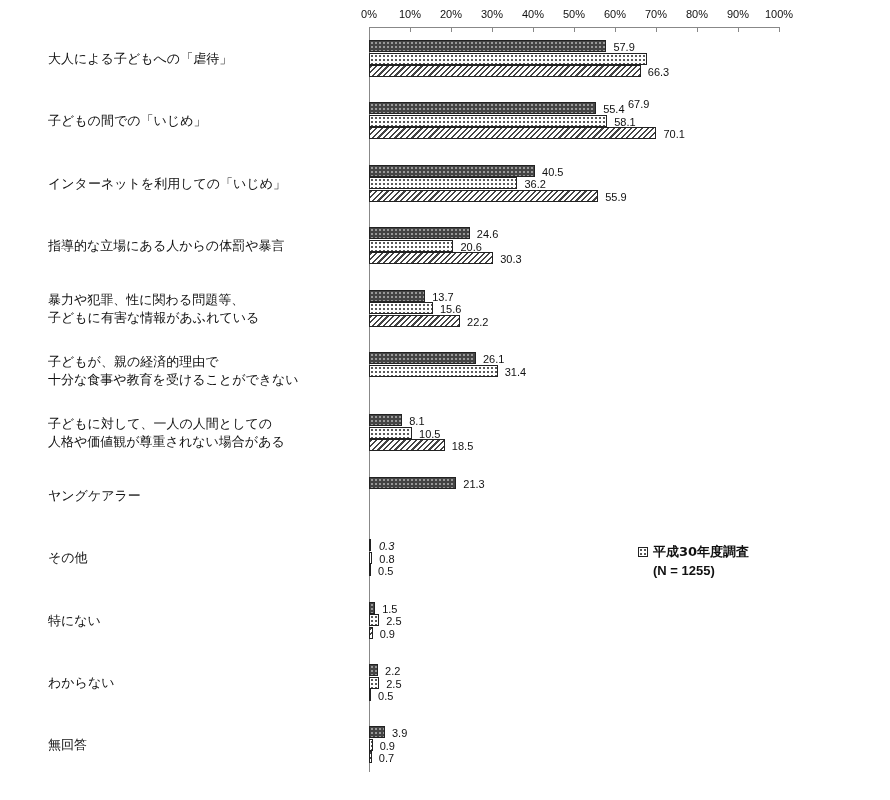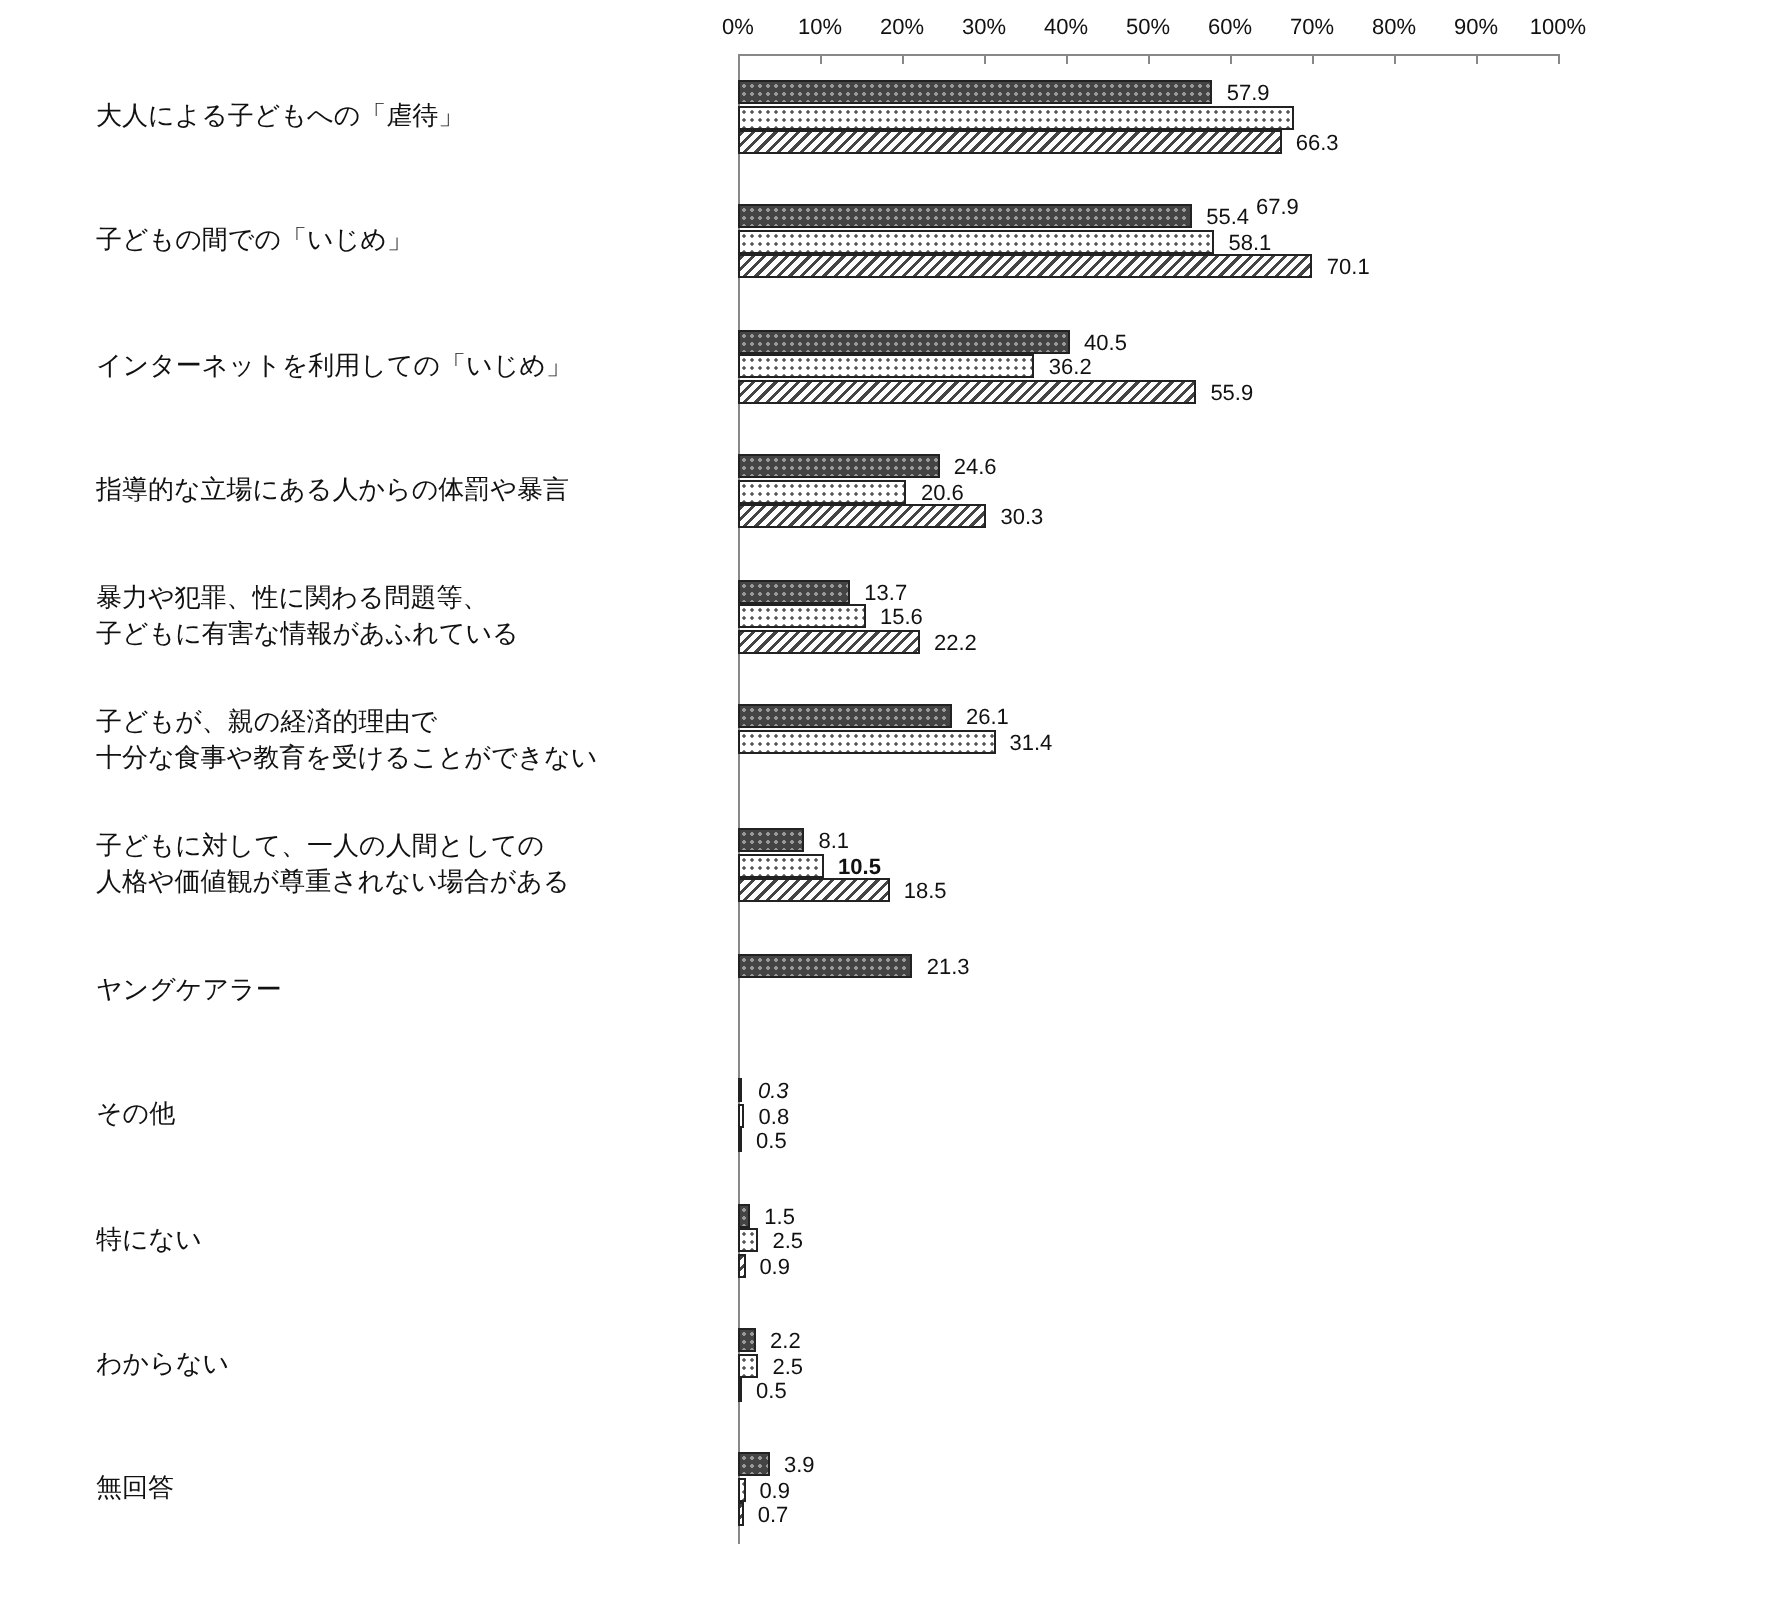--- a/index.html
+++ b/index.html
@@ -98,21 +98,21 @@
       <div class="val" style="top: 303.1px; left: 439.96px;">15.6</div>
       <div class="bar s2" style="top: 314.6px; width: 91.02px;"></div>
       <div class="val" style="top: 315.6px; left: 467.02px;">22.2</div>
       <div class="bar s0" style="top: 352px; width: 107.01px;"></div>
       <div class="val" style="top: 353px; left: 483.01px;">26.1</div>
       <div class="bar s1" style="top: 364.5px; width: 128.74px;"></div>
       <div class="val" style="top: 365.5px; left: 504.74px;">31.4</div>
       <div class="bar s0" style="top: 414.4px; width: 33.21px;"></div>
       <div class="val" style="top: 415.4px; left: 409.21px;">8.1</div>
       <div class="bar s1" style="top: 426.9px; width: 43.05px;"></div>
-      <div class="val" style="top: 427.9px; left: 419.05px; font-weight: bold;">10.5</div>
+      <div class="val" style="top: 427.9px; left: 419.05px;">10.5</div>
       <div class="bar s2" style="top: 439.4px; width: 75.85px;"></div>
       <div class="val" style="top: 440.4px; left: 451.85px;">18.5</div>
       <div class="bar s0" style="top: 476.8px; width: 87.33px;"></div>
       <div class="val" style="top: 477.8px; left: 463.33px;">21.3</div>
       <div class="bar s0" style="top: 539.2px; width: 1.5px;"></div>
       <div class="val" style="top: 540.2px; left: 379px; font-style: italic;">0.3</div>
       <div class="bar s1" style="top: 551.7px; width: 3.28px;"></div>
       <div class="val" style="top: 552.7px; left: 379.28px;">0.8</div>
       <div class="bar s2" style="top: 564.2px; width: 2.05px;"></div>
       <div class="val" style="top: 565.2px; left: 378.05px;">0.5</div>
@@ -129,14 +129,21 @@
       <div class="bar s2" style="top: 689px; width: 2.05px;"></div>
       <div class="val" style="top: 690px; left: 378.05px;">0.5</div>
       <div class="bar s0" style="top: 726.4px; width: 15.99px;"></div>
       <div class="val" style="top: 727.4px; left: 391.99px;">3.9</div>
       <div class="bar s1" style="top: 738.9px; width: 3.69px;"></div>
       <div class="val" style="top: 739.9px; left: 379.69px;">0.9</div>
       <div class="bar s2" style="top: 751.4px; width: 2.87px;"></div>
       <div class="val" style="top: 752.4px; left: 378.87px;">0.7</div>
     </div>
   <div class="legend" id="legend">
+      <div class="leg-item">
+        <div class="leg-row">
+          <div class="sw s1"></div>
+          <span>平成30年度調査</span>
+        </div>
+        <div class="leg-n">(N = 1255)</div>
+      </div>
     </div>
 </div>
 
 </body></html>

